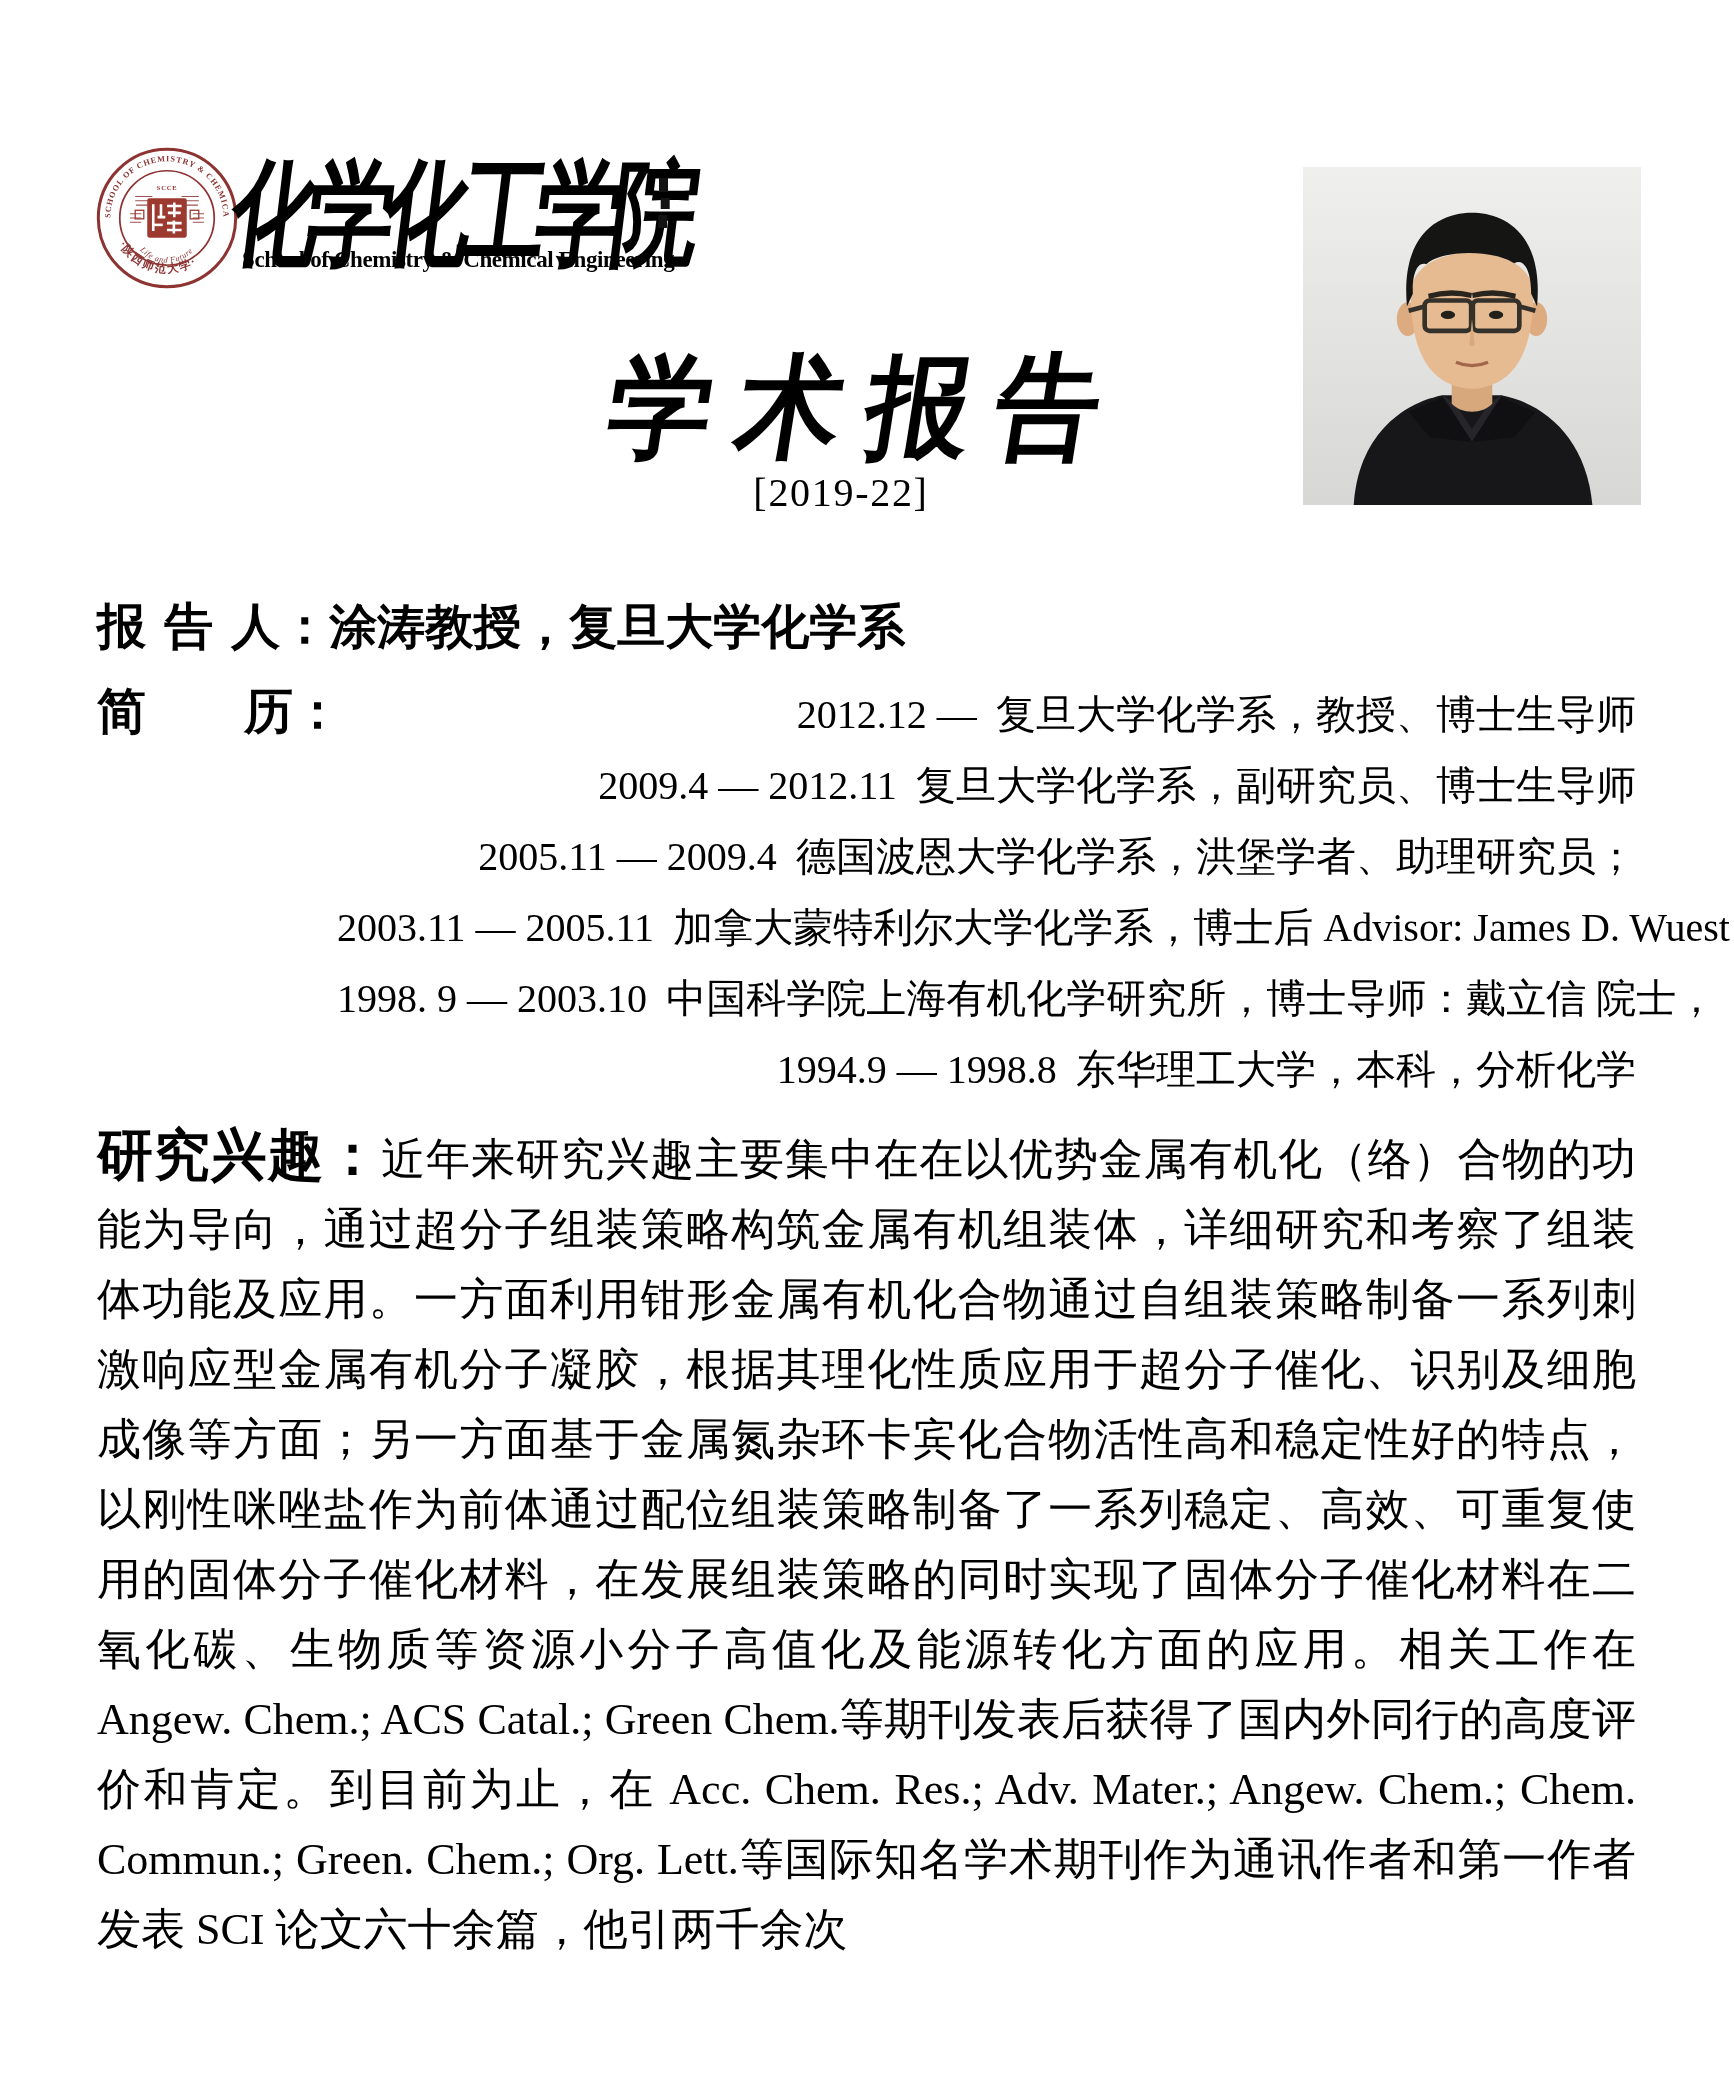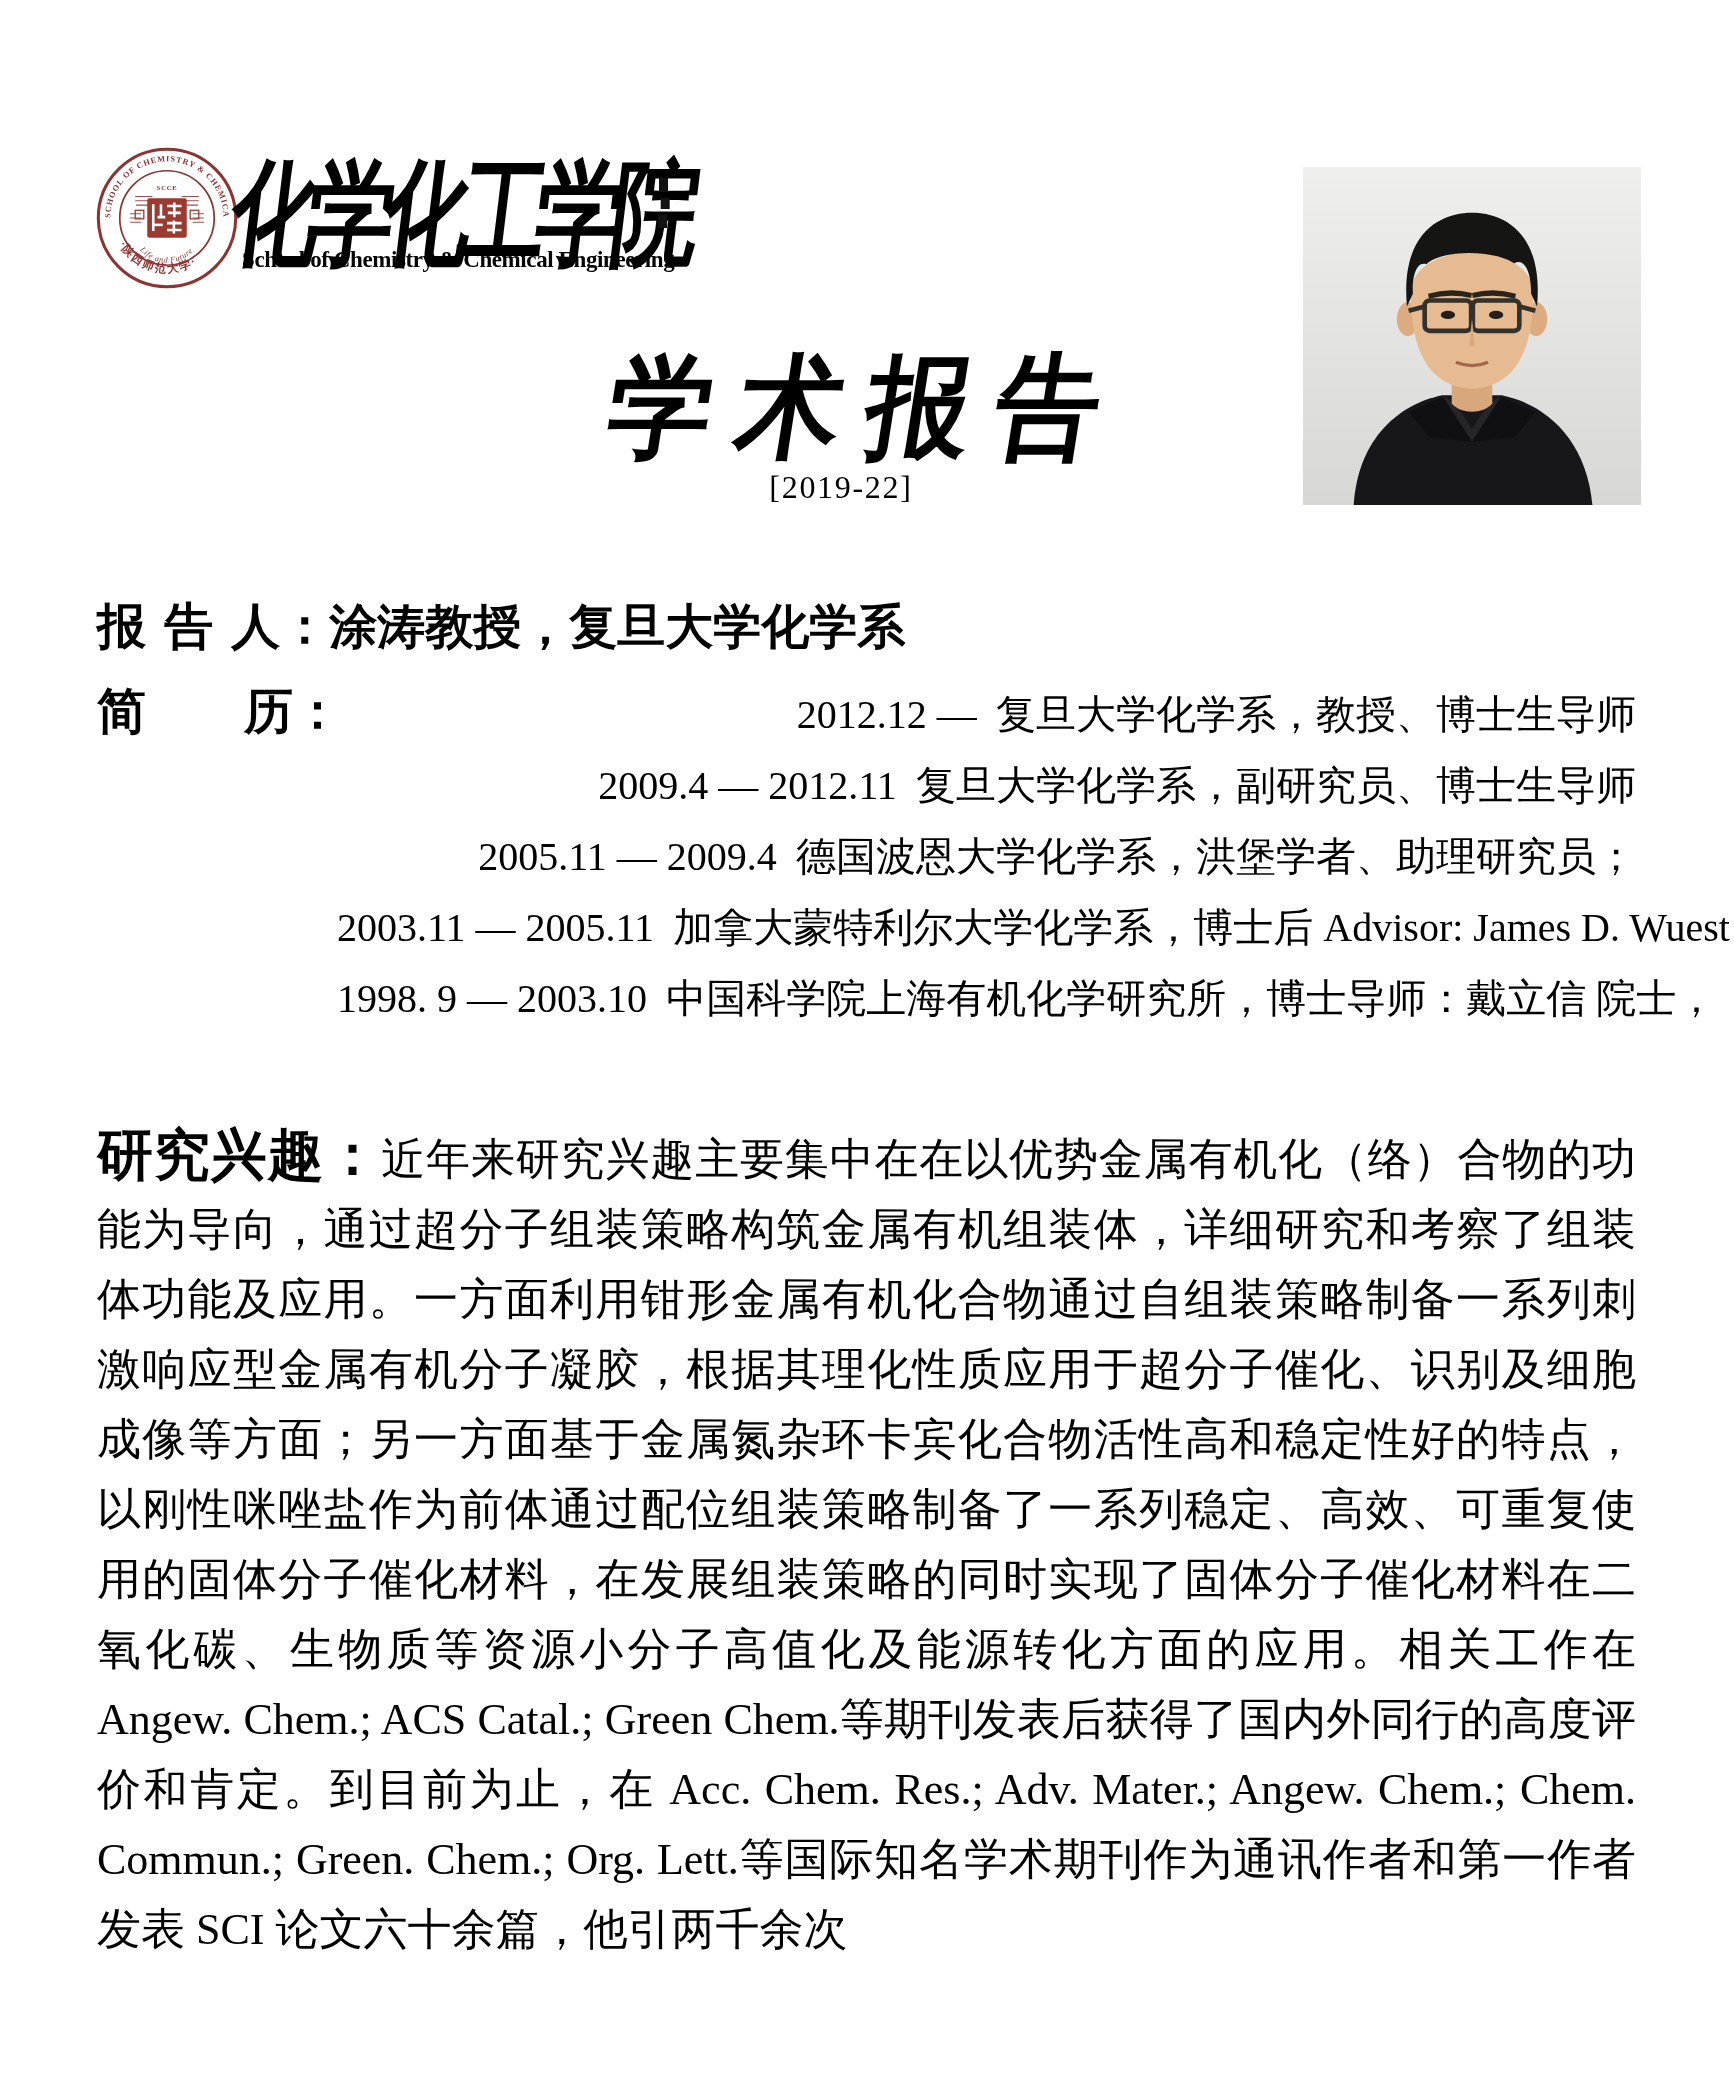--- a/index.html
+++ b/index.html
@@ -27,21 +27,21 @@
   }
   
   #photo{position:absolute;left:1303px;top:167px;width:338px;height:338px;}
   
   #banner-title{position:absolute;left:0;top:339px;width:1734px;text-align:center;white-space:nowrap;}
   #banner-title span{
     display:inline-block;font-size:104px;font-weight:bold;letter-spacing:25px;
     transform:skewX(-9deg) scaleY(1.08);
   }
   #banner-issue{position:absolute;left:0;top:469px;width:1734px;text-align:center;}
-  #banner-issue span{display:inline-block;transform:translateX(-26px);font-size:32px;letter-spacing:1.7px;}
+  #banner-issue span{display:inline-block;transform:translateX(-26px);font-size:40px;letter-spacing:1.7px;}
   
   #content{position:absolute;left:97px;top:557px;width:1539px;}
   .title-block{
     font-size:49px;font-weight:bold;text-align:justify;line-height:74px;
     word-spacing:8.4px;margin:0;
   }
   .speaker-row{margin-top:37px;white-space:nowrap;font-weight:bold;}
   .field-label{font-size:49px;font-weight:bold;}
   .speaker-row .field-label{word-spacing:5.9px;}
   .speaker-value{font-size:48px;}
@@ -174,19 +174,22 @@
       </div>
       <div class="resume-entry">
         <span class="period">2005.11 — 2009.4</span><span>德国波恩大学化学系，洪堡学者、助理研究员；</span>
       </div>
       <div class="resume-entry">
         <span class="period">2003.11 — 2005.11</span><span>加拿大蒙特利尔大学化学系，博士后 Advisor: James D. Wuest 教授</span>
       </div>
       <div class="resume-entry">
         <span class="period">1998. 9 — 2003.10</span><span>中国科学院上海有机化学研究所，博士导师：戴立信 院士，</span>
       </div>
+      <div class="resume-entry">
+        <span class="period">1994.9 — 1998.8</span><span>东华理工大学，本科，分析化学</span>
+      </div>
     </div>
   </div>
 
   <p class="research"><span class="research-label">研究兴趣：</span><span>近年来研究兴趣主要集中在在以优势金属有机化（络）合物的功能为导向，通过超分子组装策略构筑金属有机组装体，详细研究和考察了组装体功能及应用。一方面利用钳形金属有机化合物通过自组装策略制备一系列刺激响应型金属有机分子凝胶，根据其理化性质应用于超分子催化、识别及细胞成像等方面；另一方面基于金属氮杂环卡宾化合物活性高和稳定性好的特点，以刚性咪唑盐作为前体通过配位组装策略制备了一系列稳定、高效、可重复使用的固体分子催化材料，在发展组装策略的同时实现了固体分子催化材料在二氧化碳、生物质等资源小分子高值化及能源转化方面的应用。相关工作在 Angew. Chem.; ACS Catal.; Green Chem.等期刊发表后获得了国内外同行的高度评价和肯定。到目前为止，在 Acc. Chem. Res.; Adv. Mater.; Angew. Chem.; Chem. Commun.; Green. Chem.; Org. Lett.等国际知名学术期刊作为通讯作者和第一作者发表 SCI 论文六十余篇，他引两千余次</span></p>
 
 </div>
 
 
 </body></html>

